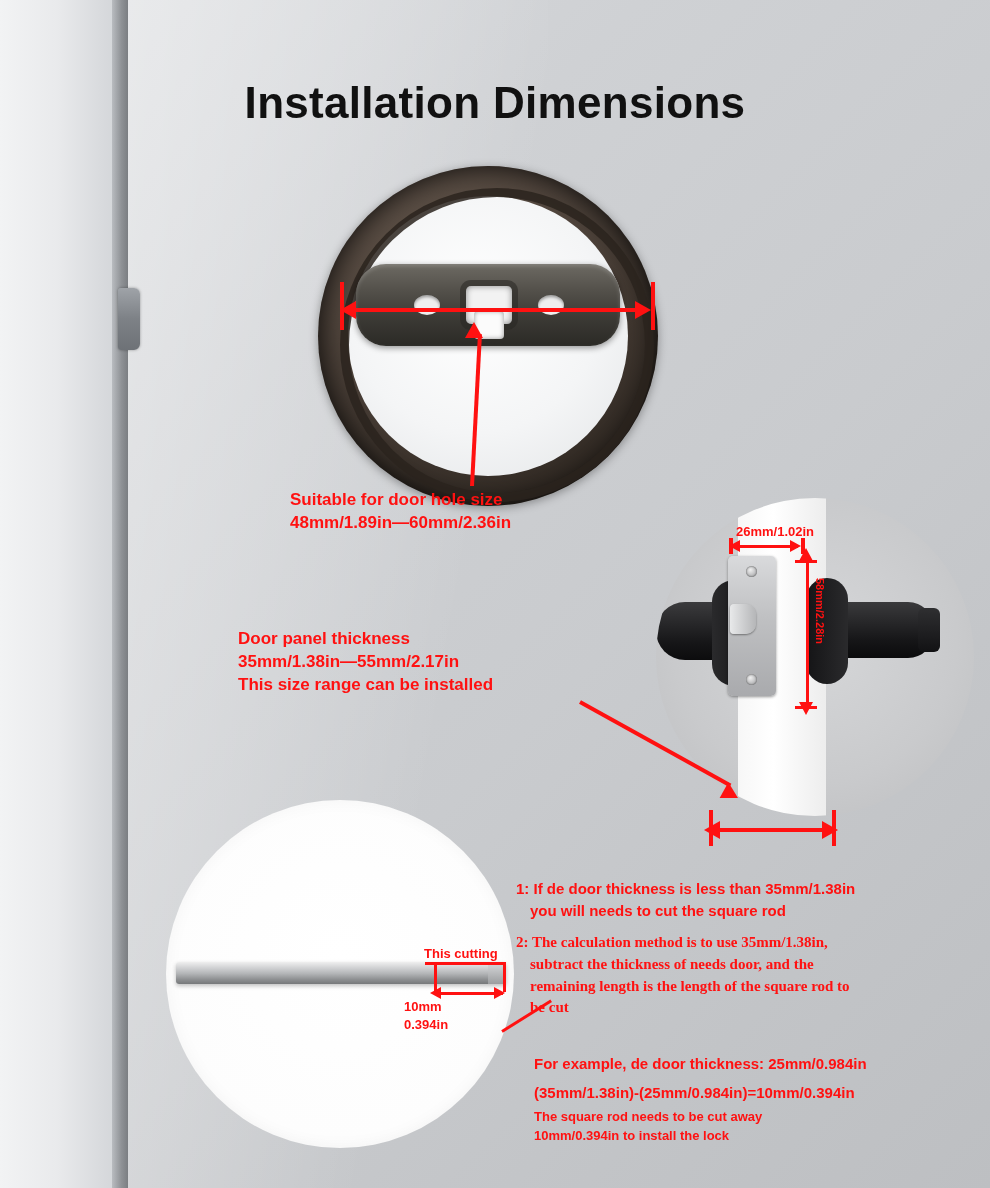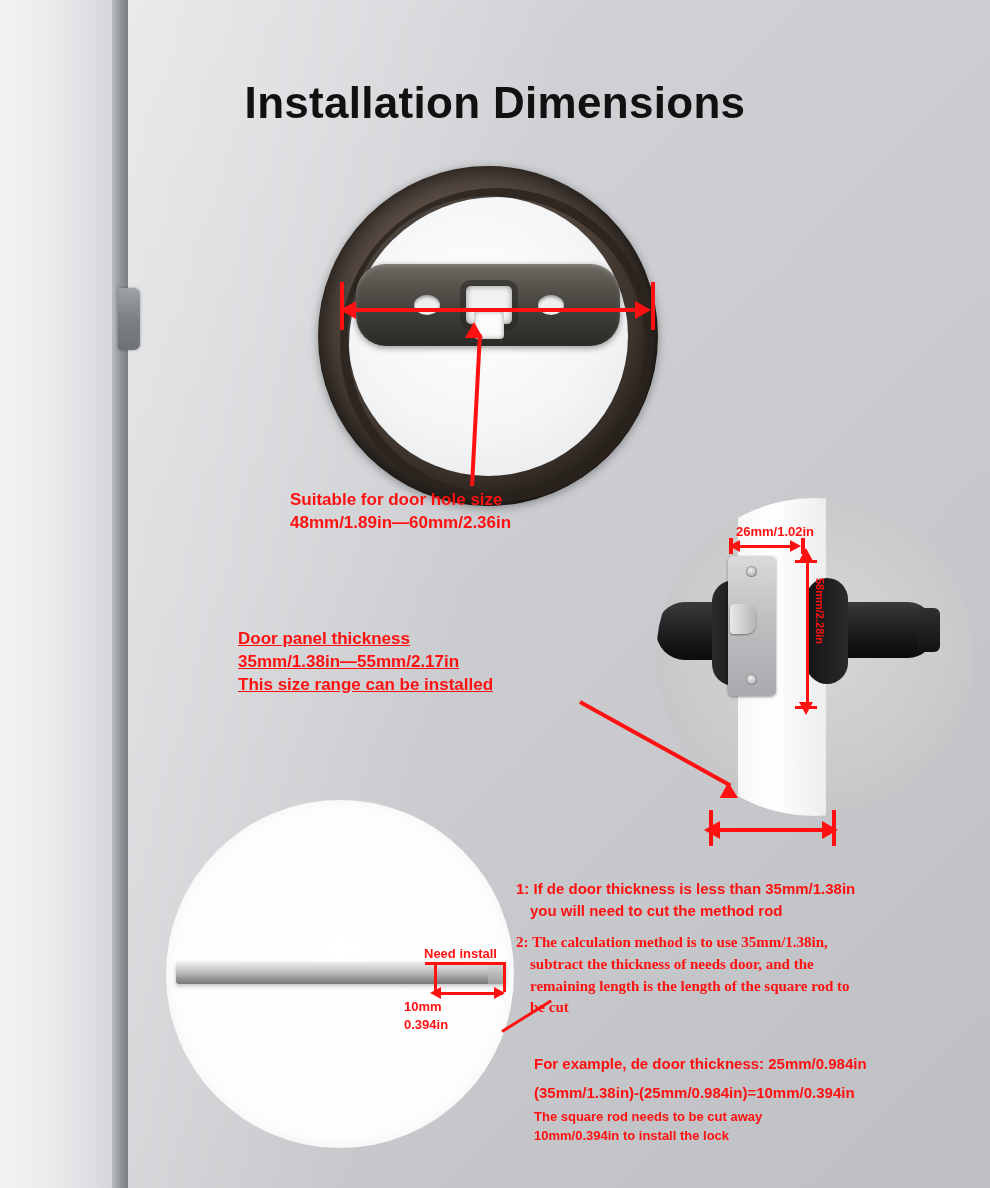--- a/index.html
+++ b/index.html
@@ -246,53 +246,53 @@
   <div class="arrow-h" style="left:795px;top:560px;width:22px;height:3px;"></div>
   <div class="arrow-h" style="left:795px;top:706px;width:22px;height:3px;"></div>
   <div class="lbl-vert" style="left:826px;top:578px;">58mm/2.28in</div>
 
   <div class="arrow-h" style="left:715px;top:828px;width:118px;"></div>
   <div class="arrowhead ah-left" style="left:704px;top:821px;"></div>
   <div class="arrowhead ah-right" style="left:822px;top:821px;"></div>
   <div class="cap" style="left:709px;top:810px;height:36px;"></div>
   <div class="cap" style="left:832px;top:810px;height:36px;"></div>
 
-  <div class="txt-red center" style="left:238px;top:628px;width:360px;font-size:17px;text-decoration:underline;">
+  <div class="txt-red center" style="left:238px;top:628px;width:360px;font-size:17px;">
     <div>Door panel thickness</div>
     <div>35mm/1.38in—55mm/2.17in</div>
     <div>This size range can be installed</div>
   </div>
   <div style="position:absolute;left:580px;top:700px;width:172px;height:4px;background:#ff1111;transform:rotate(29deg);transform-origin:left center;"></div>
   <div class="arrowhead ah-right" style="left:723px;top:785px;transform:rotate(29deg);"></div>
 
   <div class="rod-wrap">
     <div class="rod-circle">
       <div class="rod"></div>
       <div class="rod-end"></div>
     </div>
   </div>
 
-  <div class="lbl-small" style="left:424px;top:946px;font-size:13px;">Need install</div>
+  <div class="lbl-small" style="left:424px;top:946px;font-size:13px;">This cutting</div>
   <div class="arrow-h" style="left:425px;top:962px;width:80px;height:3px;"></div>
   <div class="cap" style="left:434px;top:962px;height:30px;width:3px;"></div>
   <div class="cap" style="left:503px;top:962px;height:30px;width:3px;"></div>
 
   <div class="arrow-h" style="left:437px;top:992px;width:66px;height:3px;"></div>
   <div class="arrowhead" style="left:430px;top:987px;border-top:6px solid transparent;border-bottom:6px solid transparent;border-right:11px solid #ff1111;"></div>
   <div class="arrowhead" style="left:494px;top:987px;border-top:6px solid transparent;border-bottom:6px solid transparent;border-left:11px solid #ff1111;"></div>
   <div class="txt-red center" style="left:404px;top:998px;width:126px;font-size:13px;">
     <div>10mm</div>
     <div>0.394in</div>
   </div>
 
   <div style="position:absolute;left:502px;top:1030px;width:58px;height:3px;background:#ff1111;transform:rotate(-32deg);transform-origin:left center;"></div>
 
   <div class="note-block" style="left:516px;top:878px;width:456px;font-size:15px;">
     <div>1: If de door thickness is less than 35mm/1.38in</div>
-    <div style="padding-left:14px;">you will need to cut the method rod</div>
+    <div style="padding-left:14px;">you will needs to cut the square rod</div>
   </div>
 
   <div class="note-block" style="left:516px;top:932px;width:460px;font-size:15px;font-family:Liberation Serif, serif;">
     <div>2: The calculation method is to use 35mm/1.38in,</div>
     <div style="padding-left:14px;">subtract the thickness of needs door, and the</div>
     <div style="padding-left:14px;">remaining length is the length of the square rod to</div>
     <div style="padding-left:14px;">be cut</div>
   </div>
 
   <div class="note-block" style="left:534px;top:1050px;width:450px;font-size:15px;line-height:1.9;">

